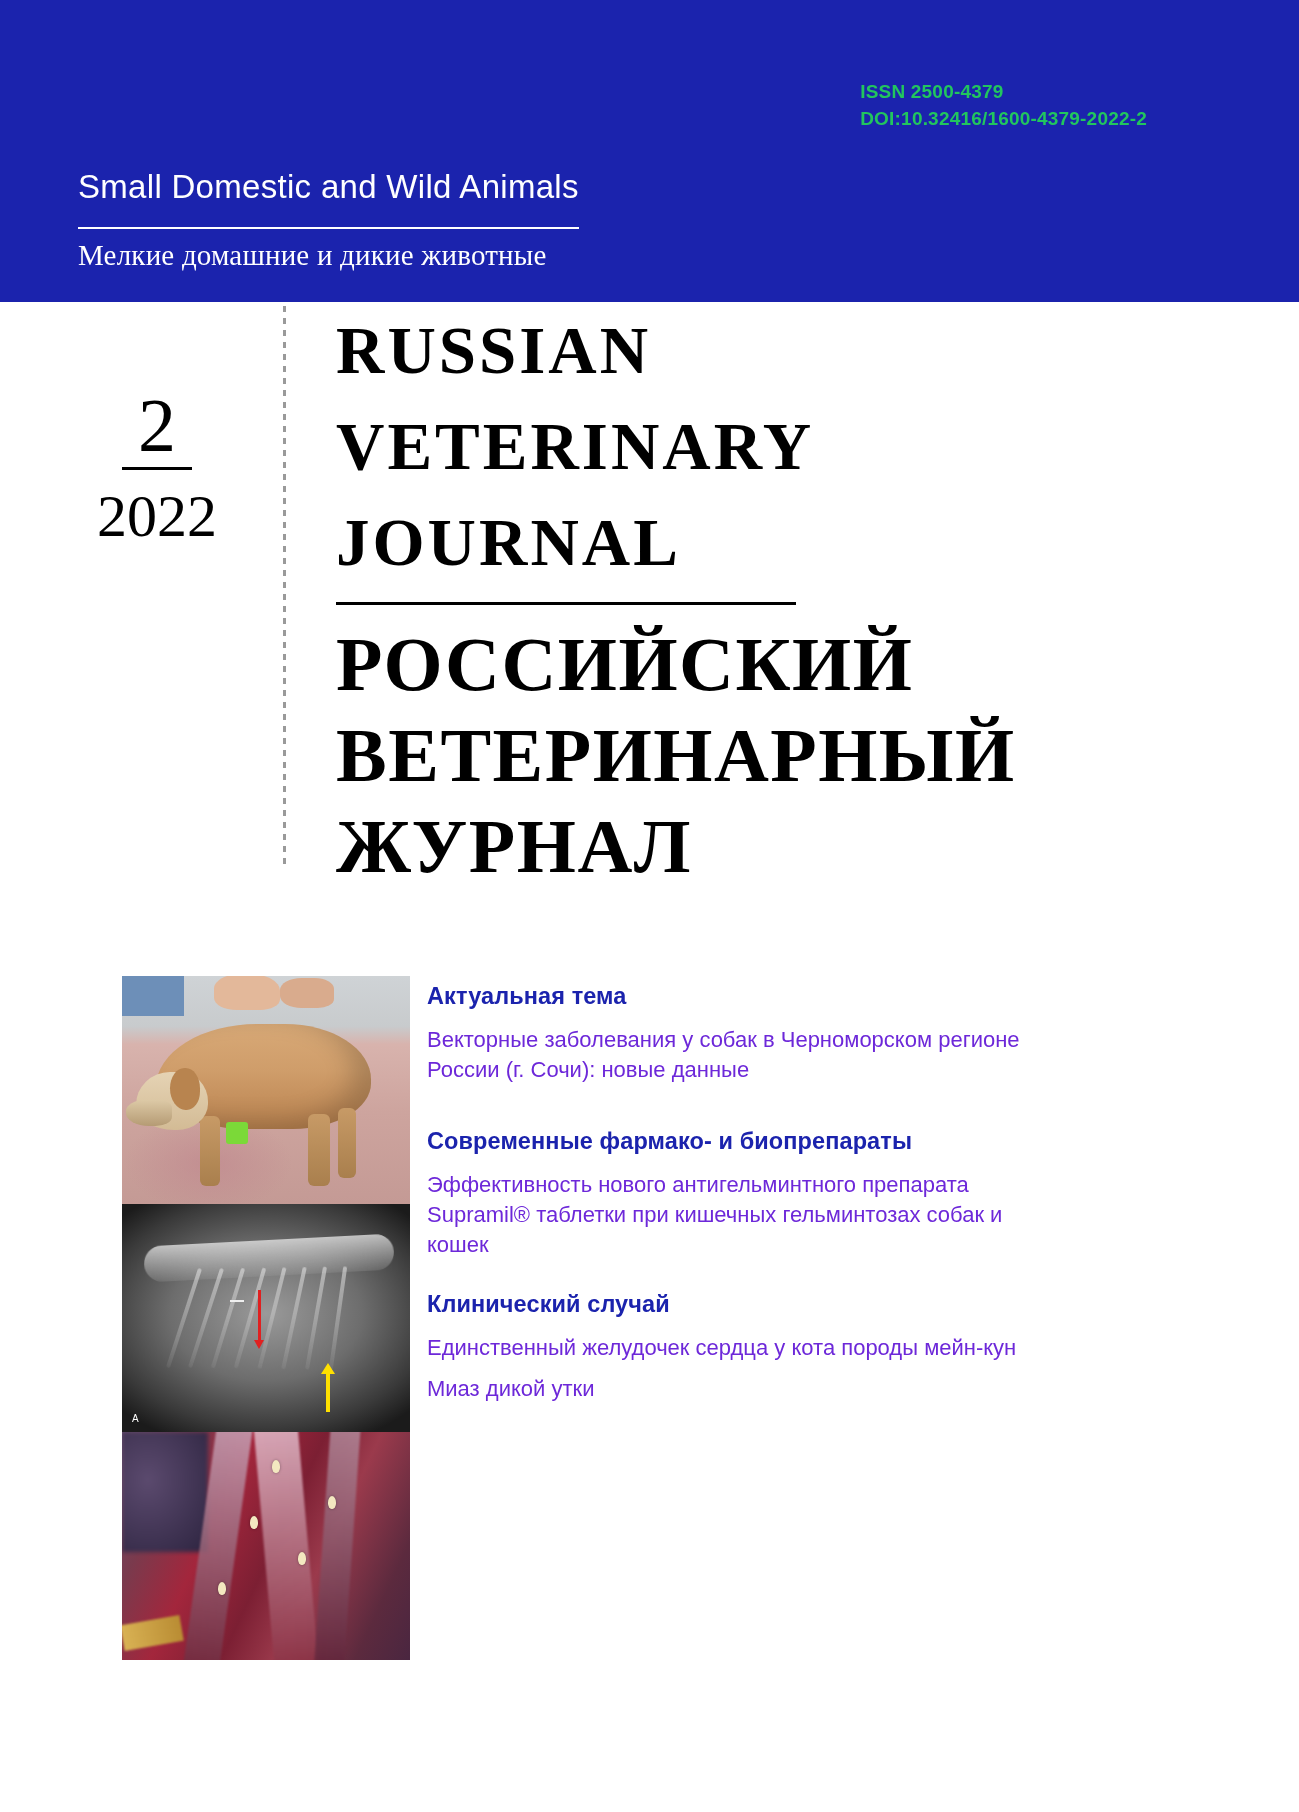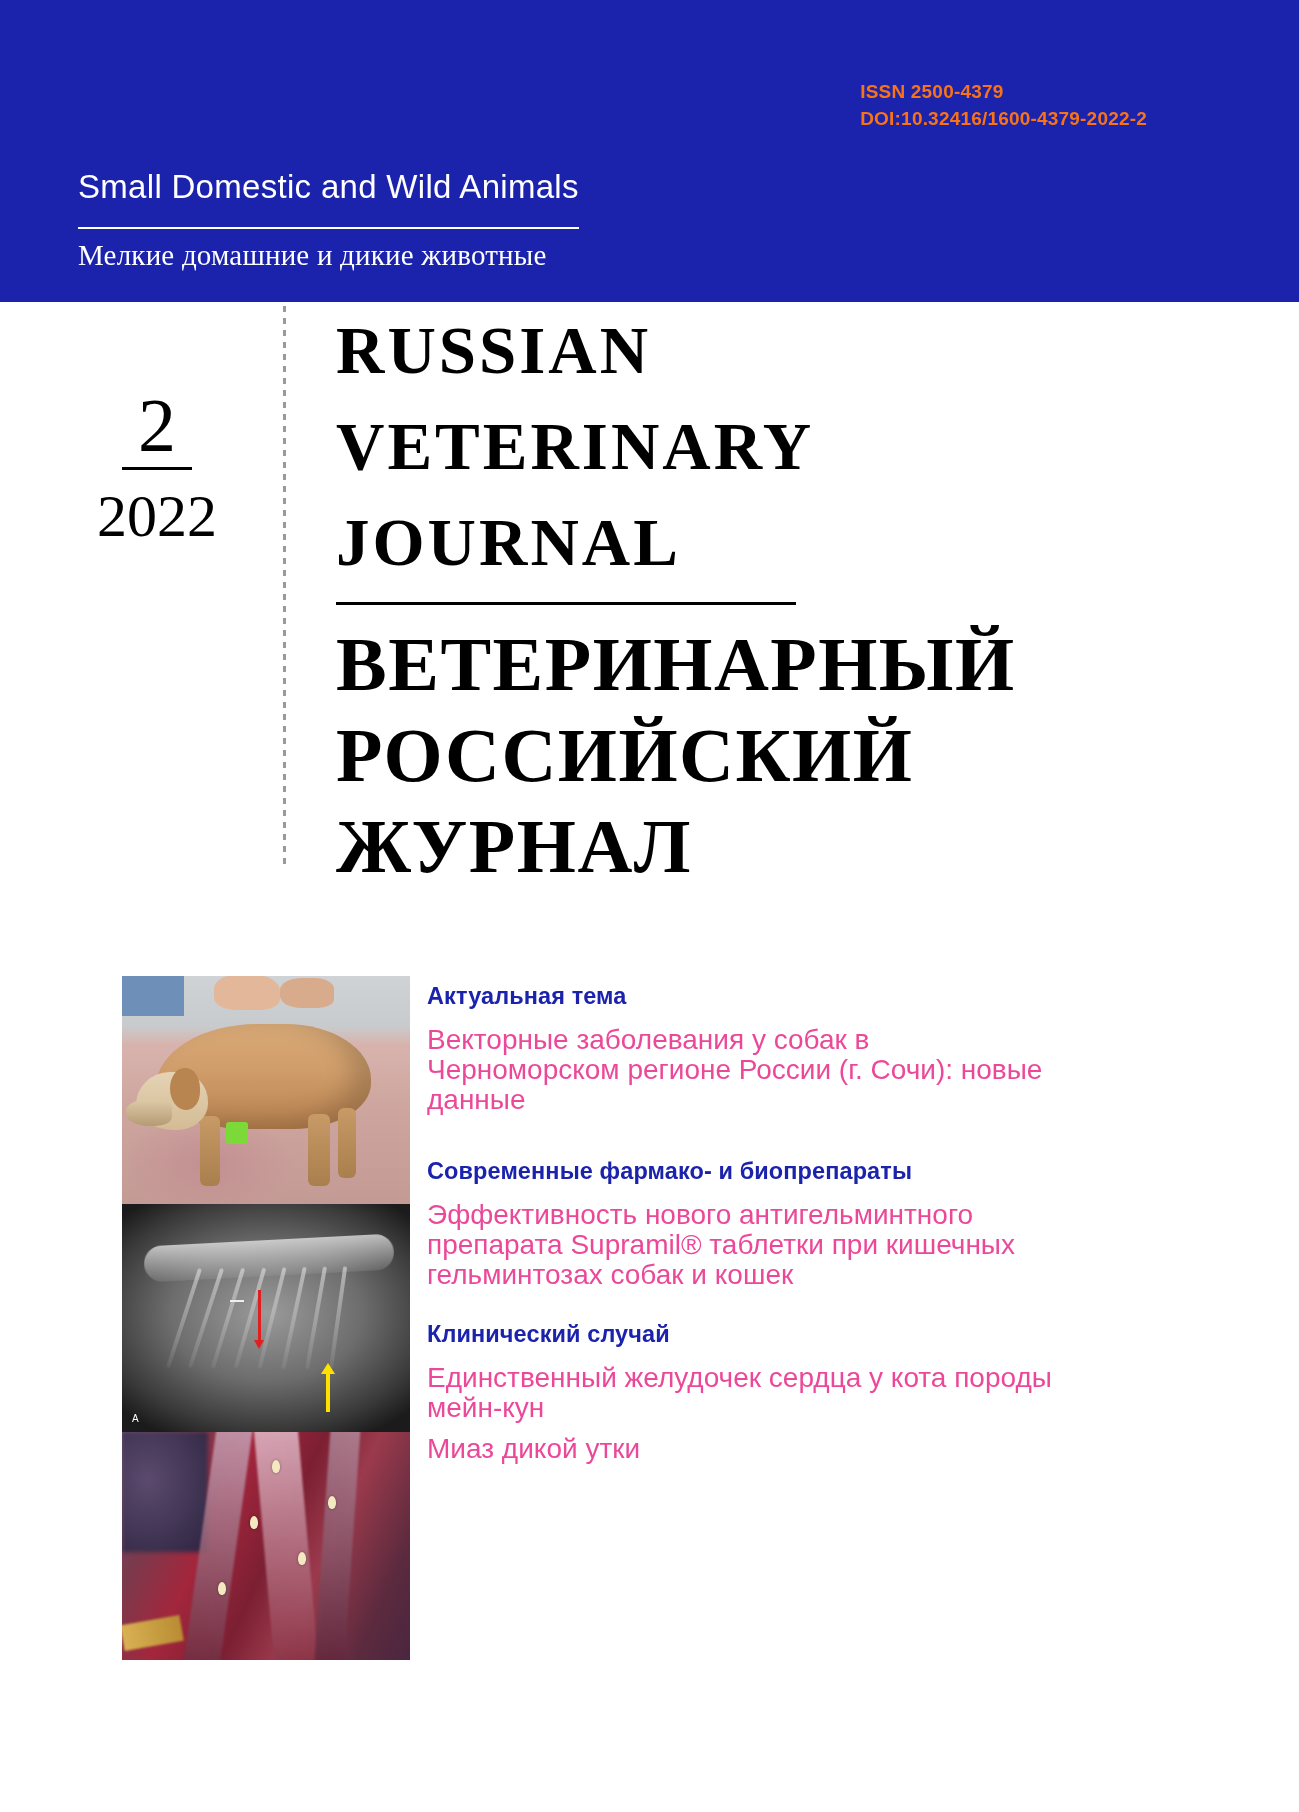--- a/index.html
+++ b/index.html
@@ -23,21 +23,21 @@
     width: 1299px;
     height: 302px;
     background: #1b23ad;
     box-sizing: border-box;
   }
   .issn-block {
     position: absolute;
     right: 152px;
     top: 78px;
     text-align: left;
-    color: #f97316;
+    color: #22c55e;
     font-family: "Liberation Sans", sans-serif;
     font-weight: bold;
     font-size: 19px;
     line-height: 27px;
     letter-spacing: 0.2px;
   }
   .issn-block div {
     white-space: nowrap;
   }
   .banner-titles {
@@ -360,23 +360,23 @@
   }
   .section-head {
     color: #1b23ad;
     font-weight: bold;
     font-size: 23.5px;
     line-height: 28px;
     margin-bottom: 15px;
     letter-spacing: 0.1px;
   }
   .section-item {
-    font-size: 28px;
+    font-size: 22px;
     line-height: 30px;
-    color: #ec4899;
+    color: #6d28d9;
     margin-bottom: 11px;
     font-weight: normal;
   }
   .section-item:last-child { margin-bottom: 0; }
   .sec-gap-1 { margin-bottom: 42px; }
   .sec-gap-2 { margin-bottom: 42px; }
 </style>
 </head>
 <body>
 
@@ -398,22 +398,22 @@
     <div class="issue-year">2022</div>
   </div>
 
   <div class="dotted-divider"></div>
 
   <div class="title-block">
     <div class="title-en">RUSSIAN</div>
     <div class="title-en">VETERINARY</div>
     <div class="title-en">JOURNAL</div>
     <div class="title-rule"></div>
+    <div class="title-ru">РОССИЙСКИЙ</div>
     <div class="title-ru">ВЕТЕРИНАРНЫЙ</div>
-    <div class="title-ru">РОССИЙСКИЙ</div>
     <div class="title-ru">ЖУРНАЛ</div>
   </div>
 
 </div>
 
 <div class="content">
 
   <div class="photo-col">
 
     <div class="photo photo-dog">

